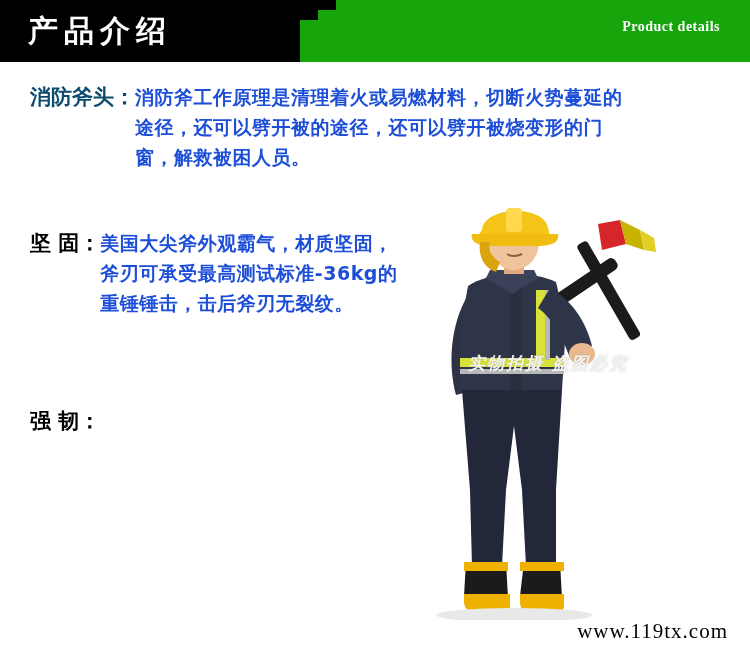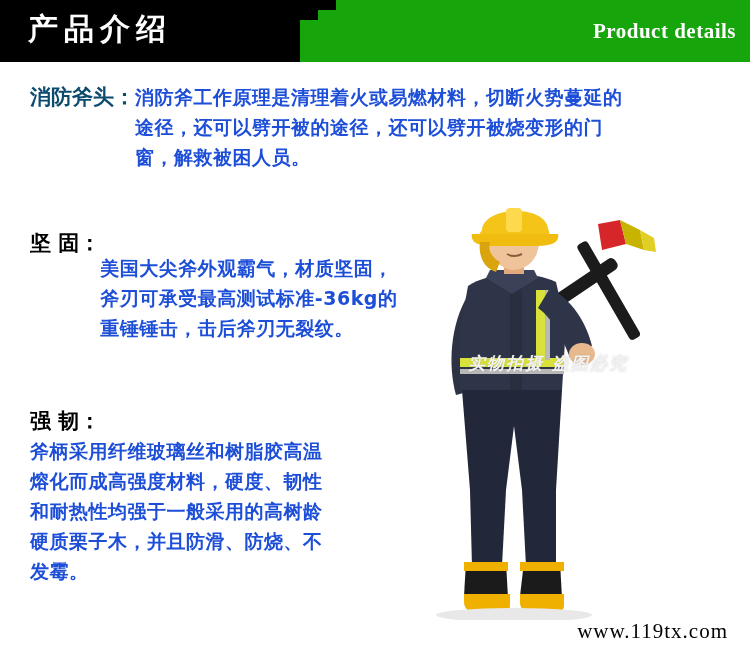--- a/index.html
+++ b/index.html
@@ -39,32 +39,32 @@
   }
   .header-step2 {
     position: absolute;
     left: 318px; top: 0;
     width: 18px; height: 10px;
     background: #000000;
   }
   .header-title-cn {
     position: absolute;
     left: 28px; top: 10px;
-    font-family: Liberation Mono, monospace;
+    font-family: Liberation Serif, serif;
     font-size: 30px;
     font-weight: bold;
     color: #ffffff;
     letter-spacing: 6px;
     line-height: 42px;
   }
   .header-title-en {
     position: absolute;
-    right: 14px; top: 19px;
+    right: 30px; top: 19px;
     font-family: "Liberation Serif", "DejaVu Serif", serif;
-    font-size: 21px;
+    font-size: 14px;
     font-weight: bold;
     color: #ffffff;
     letter-spacing: 0.5px;
   }
 
   
   .block {
     position: absolute;
     display: flex;
     align-items: flex-start;
@@ -83,21 +83,21 @@
     font-weight: bold;
     color: #1d4ed8;
     line-height: 30px;
     letter-spacing: 0.5px;
   }
 
   #block1 { left: 30px; top: 82px; width: 660px; }
   #block1 .block-body { width: 500px; }
 
   #block2 { left: 30px; top: 228px; width: 420px; }
-  #block2 .block-body { width: 300px; margin-top: 25px; }
+  #block2 .block-body { width: 300px; }
 
   #block3 { left: 30px; top: 406px; width: 420px; flex-direction: column; }
   #block3 .block-body { width: 300px; }
 
   
   .photo {
     position: absolute;
     left: 410px;
     top: 190px;
     width: 340px;
@@ -144,21 +144,20 @@
   <div class="block-body">消防斧工作原理是清理着火或易燃材料，切断火势蔓延的途径，还可以劈开被的途径，还可以劈开被烧变形的门窗，解救被困人员。</div>
 </div>
 
 <div class="block" id="block2">
   <div class="block-label label-red">坚 固：</div>
   <div class="block-body">美国大尖斧外观霸气，材质坚固，斧刃可承受最高测试标准-36kg的重锤锤击，击后斧刃无裂纹。</div>
 </div>
 
 <div class="block" id="block3">
   <div class="block-label label-red">强 韧：</div>
-  <div class="block-body">斧柄采用纤维玻璃丝和树脂胶高温熔化而成高强度材料，硬度、韧性和耐热性均强于一般采用的高树龄硬质栗子木，并且防滑、防烧、不发霉。</div>
 </div>
 
 <div class="photo">
   <svg width="340" height="430" viewBox="0 0 340 430">
     <rect x="0" y="0" width="340" height="430" fill="#ffffff"></rect>
 
     <rect x="78" y="150" width="150" height="13" rx="5" transform="rotate(-34 78 150)" fill="#1b1b1b"></rect>
 
     <path d="M58 105 C40 135 38 175 46 205 L72 198 C66 170 68 140 82 118 Z" fill="#2d3344"></path>
 

